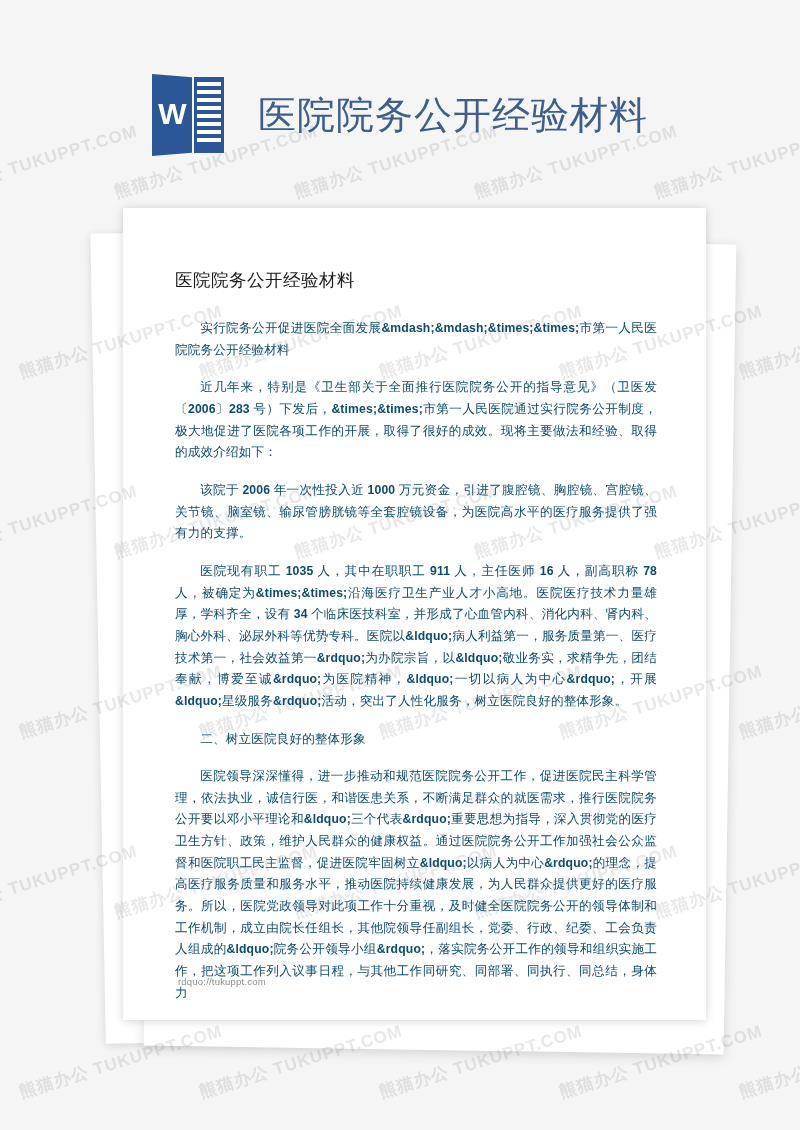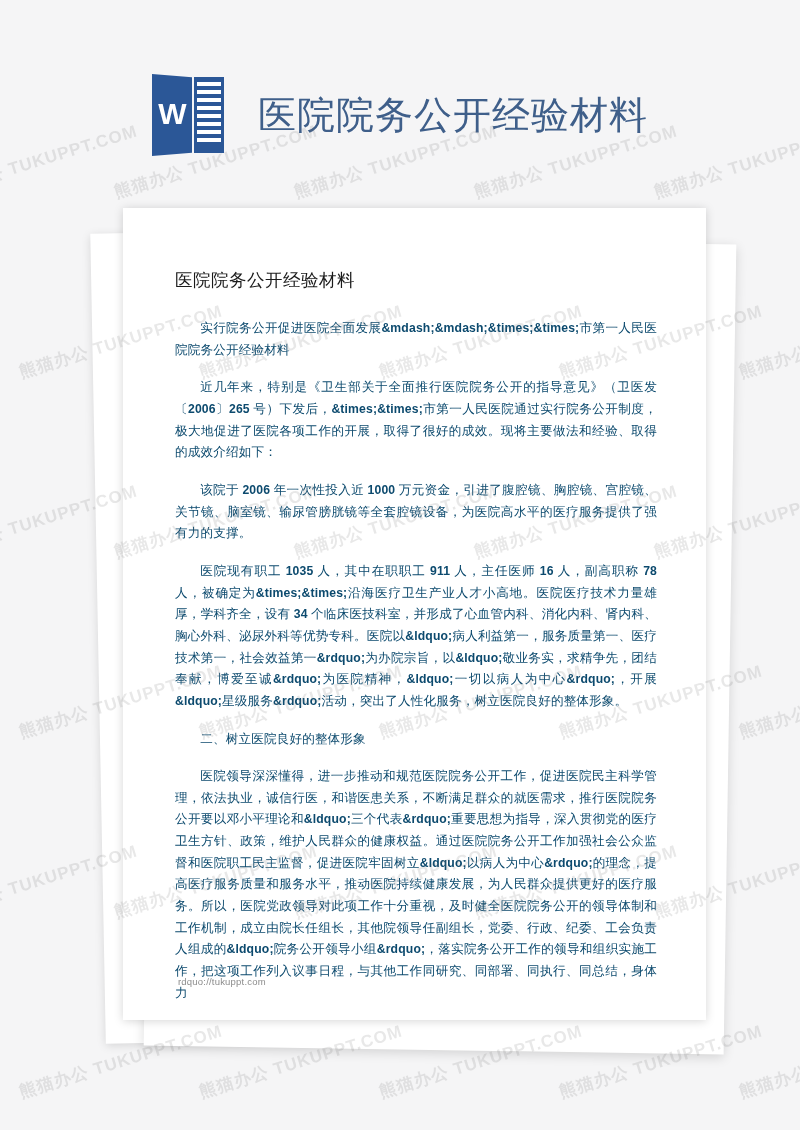--- a/index.html
+++ b/index.html
@@ -208,21 +208,21 @@
   </div>
 
   <div class="page" id="page-back-left"></div>
   <div class="page" id="page-back-right"></div>
 
   <div class="page" id="page-main">
     <div id="doc-body">
       <div id="doc-title">医院院务公开经验材料</div>
       <div id="doc-paragraphs">
           <div class="para">实行院务公开促进医院全面发展<b class="ent">&amp;mdash;</b><b class="ent">&amp;mdash;</b><b class="ent">&amp;times;</b><b class="ent">&amp;times;</b>市第一人民医院院务公开经验材料</div>
-          <div class="para">近几年来，特别是《卫生部关于全面推行医院院务公开的指导意见》（卫医发〔<b class="ent">2006</b>〕<b class="ent">265</b> 号）下发后，<b class="ent">&amp;times;</b><b class="ent">&amp;times;</b>市第一人民医院通过实行院务公开制度，极大地促进了医院各项工作的开展，取得了很好的成效。现将主要做法和经验、取得的成效介绍如下：</div>
+          <div class="para">近几年来，特别是《卫生部关于全面推行医院院务公开的指导意见》（卫医发〔<b class="ent">2006</b>〕<b class="ent">283</b> 号）下发后，<b class="ent">&amp;times;</b><b class="ent">&amp;times;</b>市第一人民医院通过实行院务公开制度，极大地促进了医院各项工作的开展，取得了很好的成效。现将主要做法和经验、取得的成效介绍如下：</div>
           <div class="para">该院于 <b class="ent">2006</b> 年一次性投入近 <b class="ent">1000</b> 万元资金，引进了腹腔镜、胸腔镜、宫腔镜、关节镜、脑室镜、输尿管膀胱镜等全套腔镜设备，为医院高水平的医疗服务提供了强有力的支撑。</div>
           <div class="para">医院现有职工 <b class="ent">1035</b> 人，其中在职职工 <b class="ent">911</b> 人，主任医师 <b class="ent">16</b> 人，副高职称 <b class="ent">78</b> 人，被确定为<b class="ent">&amp;times;</b><b class="ent">&amp;times;</b>沿海医疗卫生产业人才小高地。医院医疗技术力量雄厚，学科齐全，设有 <b class="ent">34</b> 个临床医技科室，并形成了心血管内科、消化内科、肾内科、胸心外科、泌尿外科等优势专科。医院以<b class="ent">&amp;ldquo;</b>病人利益第一，服务质量第一、医疗技术第一，社会效益第一<b class="ent">&amp;rdquo;</b>为办院宗旨，以<b class="ent">&amp;ldquo;</b>敬业务实，求精争先，团结奉献，博爱至诚<b class="ent">&amp;rdquo;</b>为医院精神，<b class="ent">&amp;ldquo;</b>一切以病人为中心<b class="ent">&amp;rdquo;</b>，开展<b class="ent">&amp;ldquo;</b>星级服务<b class="ent">&amp;rdquo;</b>活动，突出了人性化服务，树立医院良好的整体形象。</div>
           <div class="para">二、树立医院良好的整体形象</div>
           <div class="para">医院领导深深懂得，进一步推动和规范医院院务公开工作，促进医院民主科学管理，依法执业，诚信行医，和谐医患关系，不断满足群众的就医需求，推行医院院务公开要以邓小平理论和<b class="ent">&amp;ldquo;</b>三个代表<b class="ent">&amp;rdquo;</b>重要思想为指导，深入贯彻党的医疗卫生方针、政策，维护人民群众的健康权益。通过医院院务公开工作加强社会公众监督和医院职工民主监督，促进医院牢固树立<b class="ent">&amp;ldquo;</b>以病人为中心<b class="ent">&amp;rdquo;</b>的理念，提高医疗服务质量和服务水平，推动医院持续健康发展，为人民群众提供更好的医疗服务。所以，医院党政领导对此项工作十分重视，及时健全医院院务公开的领导体制和工作机制，成立由院长任组长，其他院领导任副组长，党委、行政、纪委、工会负责人组成的<b class="ent">&amp;ldquo;</b>院务公开领导小组<b class="ent">&amp;rdquo;</b>，落实院务公开工作的领导和组织实施工作，把这项工作列入议事日程，与其他工作同研究、同部署、同执行、同总结，身体力</div>
         </div>
     </div>
     <div id="doc-footer">rdquo://tukuppt.com</div>
   </div>
 
   <div id="watermark-layer">

